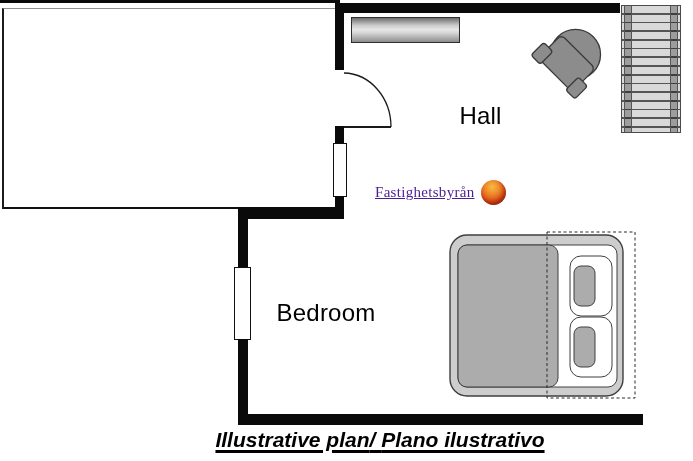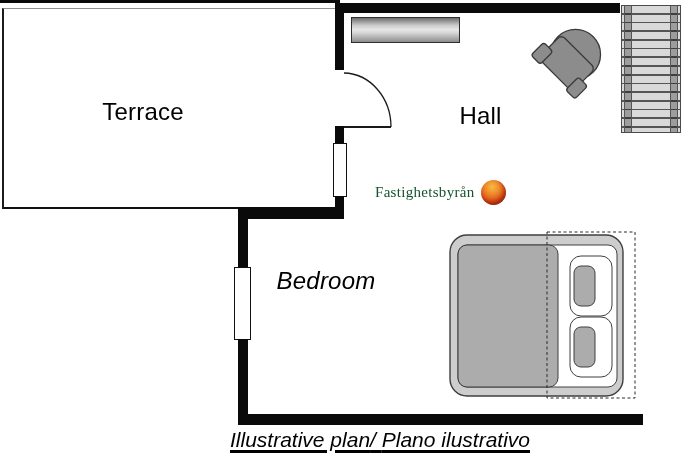--- a/index.html
+++ b/index.html
@@ -35,30 +35,30 @@
     position:absolute;top:0;width:8px;height:100%;
     background:repeating-linear-gradient(180deg,#9d9d9d 0px,#9d9d9d 7px,#3e3e3e 7px,#3e3e3e 8.7px);
     border-left:1px solid #555;border-right:1px solid #555;box-sizing:border-box;
   }
   #stringer-left{left:2px;}
   #stringer-right{right:2px;}
   #brand-logo{
     position:absolute;left:375px;top:180px;display:flex;align-items:center;gap:6px;
   }
   #brand-logo .brand-text{
-    font-family:"Liberation Serif", serif;font-size:15px;color:#14532d;letter-spacing:0.3px;
+    font-family:"Liberation Serif", serif;font-size:15px;color:#4c1d95;letter-spacing:0.3px;text-decoration:underline;
   }
   #logo-globe{
     width:25px;height:25px;border-radius:50%;
     background:radial-gradient(circle at 45% 28%,#f8bb44 0%,#f08c2a 30%,#e05a1e 58%,#bf2c14 85%,#a81f10 100%);
     box-shadow:inset -2px -3px 4px rgba(120,20,0,0.55);
   }
   #caption{
     position:absolute;left:168px;top:428px;width:424px;text-align:center;
-    font-size:21px;font-weight:normal;font-style:italic;color:#000;white-space:nowrap;
+    font-size:21px;font-weight:bold;font-style:italic;color:#000;white-space:nowrap;
   }
   #caption .u{
     text-decoration:underline;text-decoration-thickness:2.5px;text-underline-offset:3px;
   }
   svg{position:absolute;left:0;top:0;}
 </style>
 </head>
 <body>
 
 <div id="screen">
@@ -113,23 +113,22 @@
       <rect x="458" y="245" width="159" height="142" rx="9" fill="#ffffff" stroke="#3f3f3f" stroke-width="1"></rect>
       <rect x="458" y="245" width="100" height="142" rx="9" fill="#acacac" stroke="#3f3f3f" stroke-width="1"></rect>
       <rect x="570" y="256" width="42" height="60" rx="11" fill="#ffffff" stroke="#3f3f3f" stroke-width="1"></rect>
       <rect x="574" y="266" width="21" height="40" rx="7" fill="#acacac" stroke="#3f3f3f" stroke-width="1"></rect>
       <rect x="570" y="317" width="42" height="60" rx="11" fill="#ffffff" stroke="#3f3f3f" stroke-width="1"></rect>
       <rect x="574" y="327" width="21" height="40" rx="7" fill="#acacac" stroke="#3f3f3f" stroke-width="1"></rect>
       <rect x="547" y="232" width="88" height="166" fill="none" stroke="#2a2a2a" stroke-width="1" stroke-dasharray="3 2.5"></rect>
     </g>
   </svg>
 
-  <div class="room-label" style="left:63px;top:99px;width:160px;">Terrace</div>
   <div class="room-label" style="left:438px;top:103px;width:85px;">Hall</div>
-  <div class="room-label" style="left:246px;top:268px;width:160px;font-style:italic;">Bedroom</div>
+  <div class="room-label" style="left:246px;top:300px;width:160px;">Bedroom</div>
 
   <div id="brand-logo">
     <span class="brand-text">Fastighetsbyrån</span>
     <span id="logo-globe"></span>
   </div>
 
   <div id="caption"><span class="u">Illustrative plan</span><span class="u">/ </span><span class="u">Plano ilustrativo</span>
   </div>
 
 </div>

